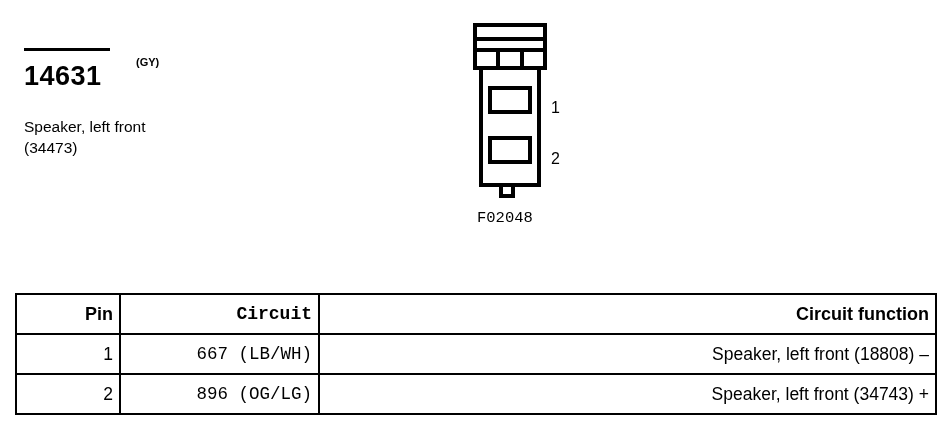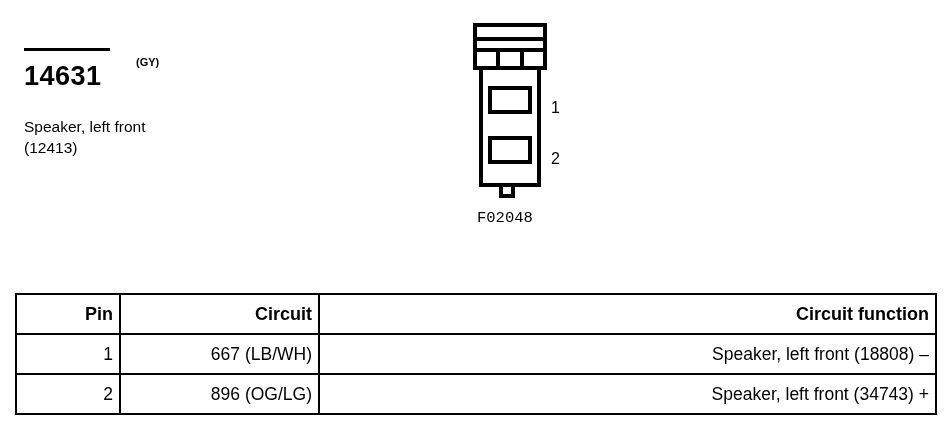--- a/index.html
+++ b/index.html
@@ -120,38 +120,38 @@
     font-size: 17.5px;
     text-align: right;
     vertical-align: middle;
     background: #fff;
   }
   table#pin-table th {
     font-weight: bold;
     font-size: 18px;
   }
   .col-pin { width: 90px; }
-  .col-circuit { width: 185px; }
+  .col-circuit { width: 185px; font-family: Liberation Mono, monospace; }
   .col-function { width: auto; border-radius: 7px; }
   td.cell-function {
     text-align: left;
     padding-left: 28px;
   }
 </style>
 </head>
 <body>
 
 <div id="header-block">
   <div id="connector-id-row">
     <span id="connector-color">(GY)</span>
     <span id="id-underline"></span>
   </div>
   <div id="part-number">14631</div>
   <div id="component-desc">Speaker, left front
-(12413)</div>
+(34473)</div>
 </div>
 
 <div id="connector-figure">
   <svg id="connector-svg" width="130" height="190" viewBox="0 0 130 190">
 
     <rect x="20" y="7" width="70" height="43" fill="none" stroke="#000" stroke-width="4"></rect>
 
     <line x1="20" y1="21" x2="90" y2="21" stroke="#000" stroke-width="4"></line>
     <line x1="20" y1="32" x2="90" y2="32" stroke="#000" stroke-width="4"></line>
 

